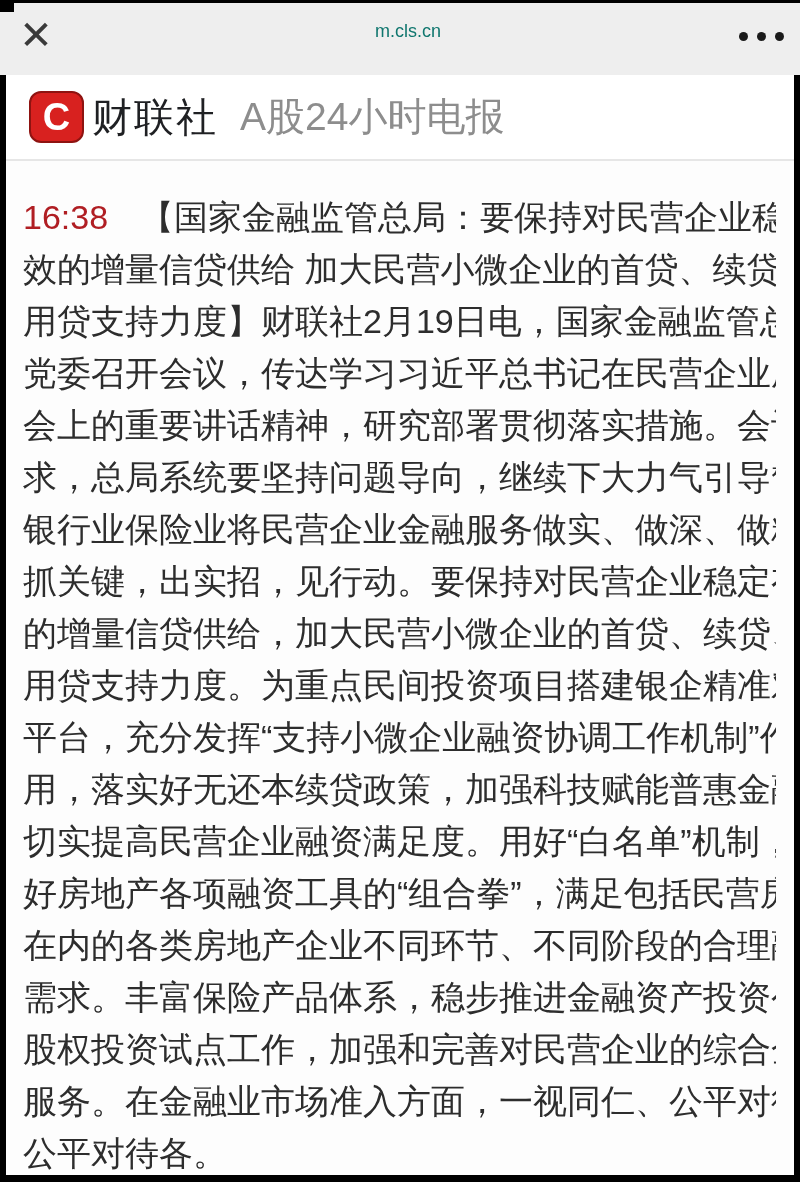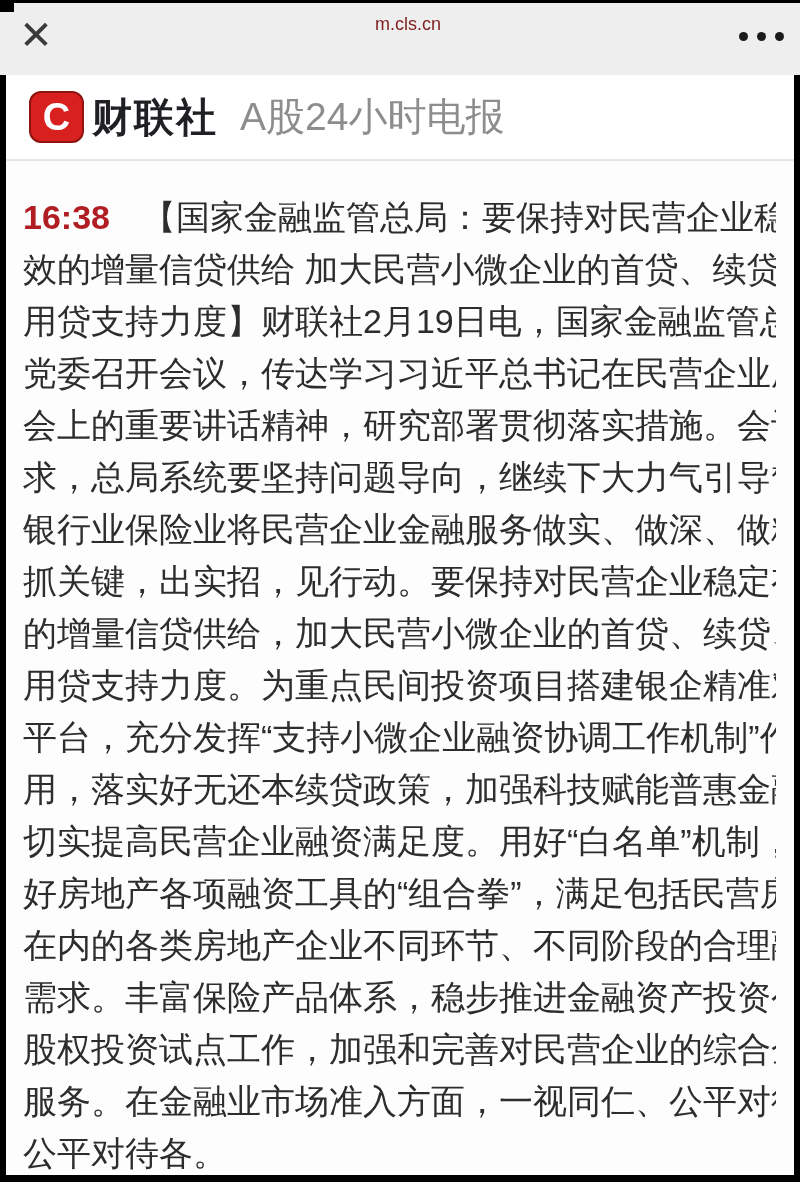--- a/index.html
+++ b/index.html
@@ -27,21 +27,21 @@
   }
   .nav-close {
     position:absolute; left:18px; top:14px;
     width:36px; height:36px;
     display:flex; align-items:center; justify-content:center;
     font-size:40px; line-height:36px; font-weight:400; color:#3a3a3a;
     cursor:pointer;
   }
   .nav-center { text-align:center; padding-top:6px; }
   .nav-title { font-size:27px; color:#141414; letter-spacing:1px; }
-  .nav-url { font-size:18px; color:#7f1d1d; margin-top:5px;padding-left:16px; }
+  .nav-url { font-size:18px; color:#0f766e; margin-top:12px;padding-left:16px; }
   .nav-more {
     position:absolute; right:16px; top:27px;
     display:flex; gap:9px; align-items:center; cursor:pointer;
     height:12px;
   }
   .nav-more .dot { width:9px; height:9px; border-radius:50%; background:#1a1a1a; }
   
   .brand-bar {
     height:84px; flex:0 0 84px;
     background:#ffffff;
@@ -53,21 +53,21 @@
     background:var(--logo-red,#d8211f);
     border:2px solid #8e1311;
     border-radius:12px;
     display:flex; align-items:center; justify-content:center;
     color:#fff; font-size:38px; font-weight:800;
     font-family:"Liberation Sans","DejaVu Sans",sans-serif;
     cursor:pointer;
   }
   .brand-name {
     margin-left:8px;
-    font-size:40px; font-weight:700; color:#1f2023; letter-spacing:2px;
+    font-size:40px; font-weight:400; color:#1f2023; letter-spacing:2px;
   }
   .brand-tagline {
     margin-left:22px;
     font-size:39px; color:#8d8d8d;
   }
   .divider { height:2px; flex:0 0 2px; background:#e6e6e6; }
   
   .article {
     flex:1 1 auto;
     background:#fdfdfd;
@@ -79,21 +79,21 @@
     line-height:52px;
     color:#2d2d2d;
     white-space:nowrap;
     text-align:justify;
     text-align-last:justify;
     overflow:hidden;
   }
   .line:last-child { text-align-last:left; }
   .time {
     color:var(--accent-red,#b01e23);
-    font-weight:700;
+    font-weight:400;
     margin-right:32px;
   }
 </style>
 </head>
 <body>
 
 <div class="frame">
   <div class="corner-notch"></div>
 
   <div class="nav">

